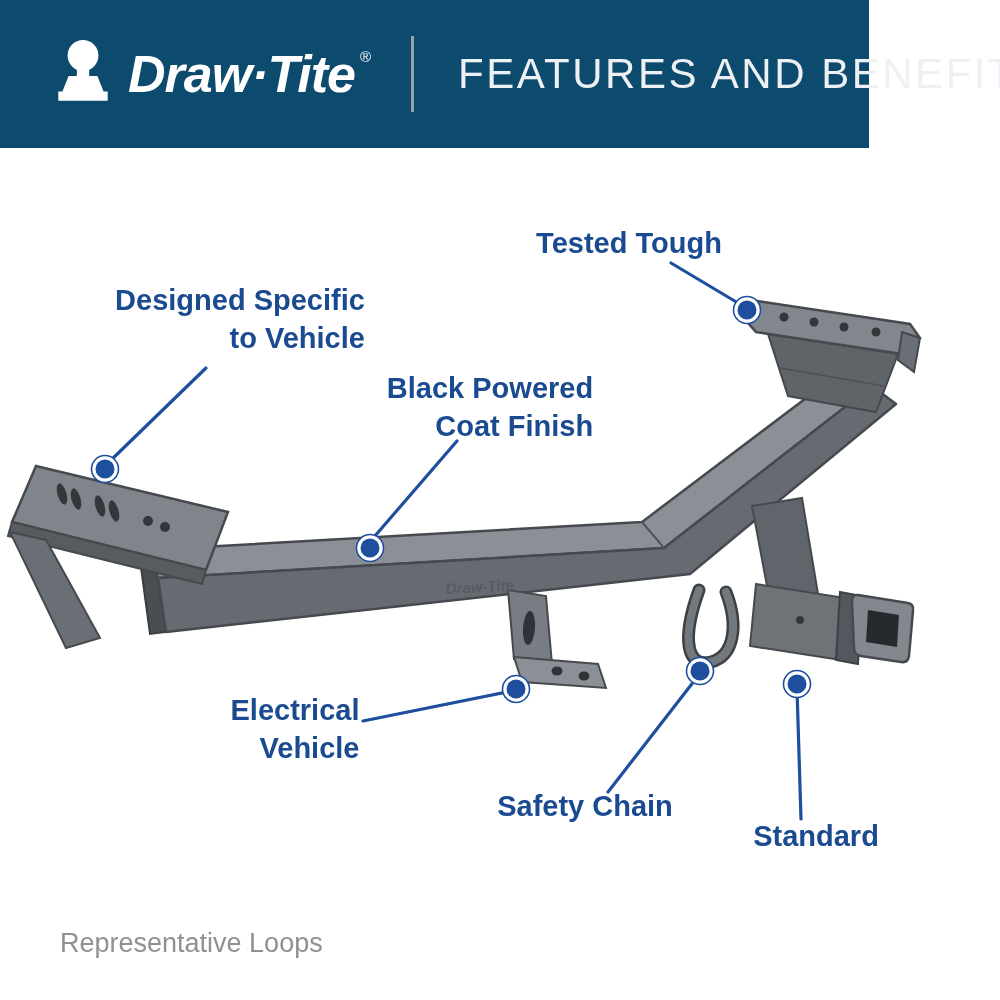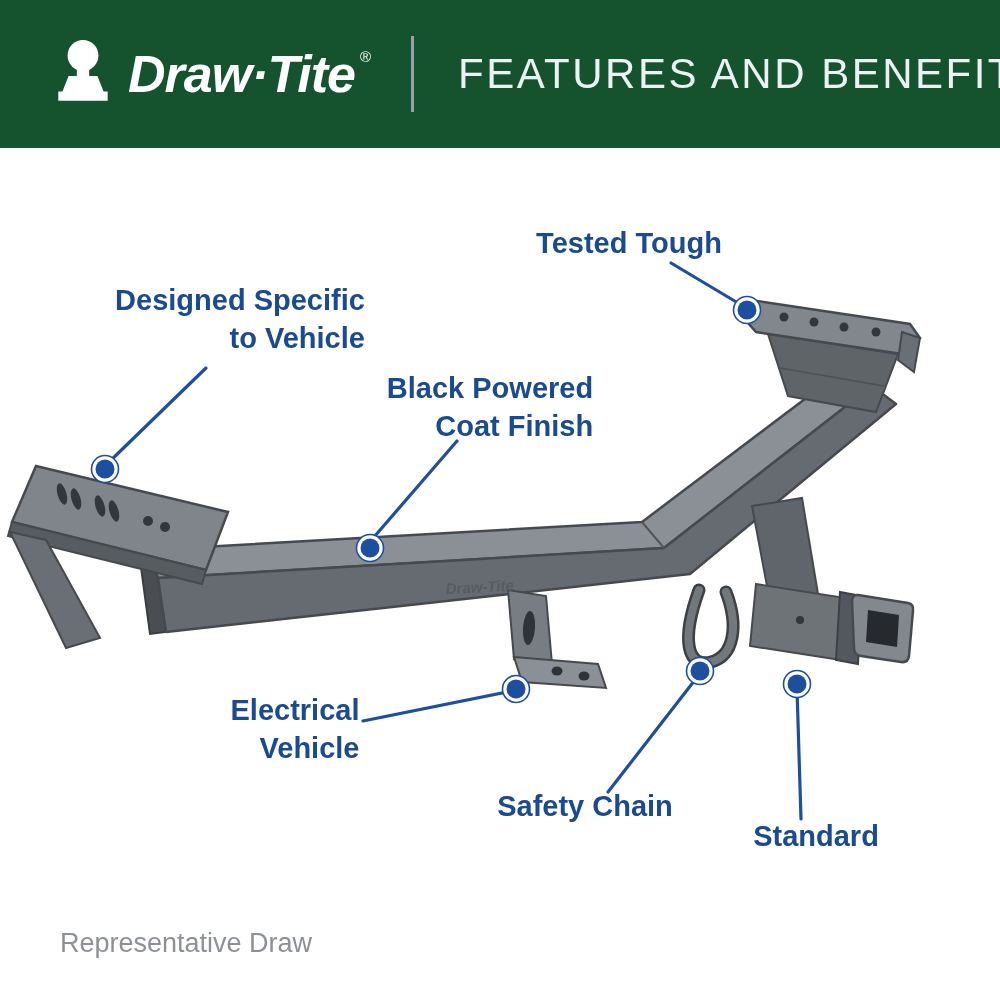--- a/index.html
+++ b/index.html
@@ -1,20 +1,20 @@
 <!DOCTYPE html>
 <html><head>
 <meta charset="utf-8">
 <style>
   html,body{margin:0;padding:0;background:#ffffff;}
   .page{position:relative;width:1000px;height:1000px;background:#ffffff;overflow:hidden;
         font-family:"Liberation Sans", sans-serif;}
 
   
-  .header{position:absolute;left:0;top:0;width:1000px;height:148px;background:#14532d;
+  .header{position:absolute;left:0;top:0;width:869px;height:148px;background:#0c4a6e;
           display:flex;align-items:center;}
   .brand{display:flex;align-items:center;margin-left:52px;}
   .ball-icon{width:62px;height:72px;margin-right:14px;flex:none;}
   .brand-text{color:#ffffff;font-size:52px;font-weight:bold;font-style:italic;letter-spacing:-1px;
               white-space:nowrap;}
   .reg{color:#ffffff;font-size:15px;vertical-align:super;margin-left:5px;font-style:normal;
        position:relative;top:-18px;}
   .hdr-divider{width:3px;height:76px;background:#9aa0a8;margin:0 44px 0 40px;flex:none;}
   .hdr-title{flex:1;text-align:center;color:#eef1f3;font-size:42px;font-weight:400;
              letter-spacing:2.5px;padding-right:55px;white-space:nowrap;}
@@ -167,15 +167,15 @@
     <div>Electrical</div>
     <div>Vehicle</div>
   </div>
   <div class="callout" id="c-safety">
     <div>Safety Chain</div>
   </div>
   <div class="callout" id="c-standard">
     <div>Standard</div>
   </div>
 
-  <div class="footer-note">Representative Draw</div>
+  <div class="footer-note">Representative Loops</div>
 
 </div>
 
 </body></html>

